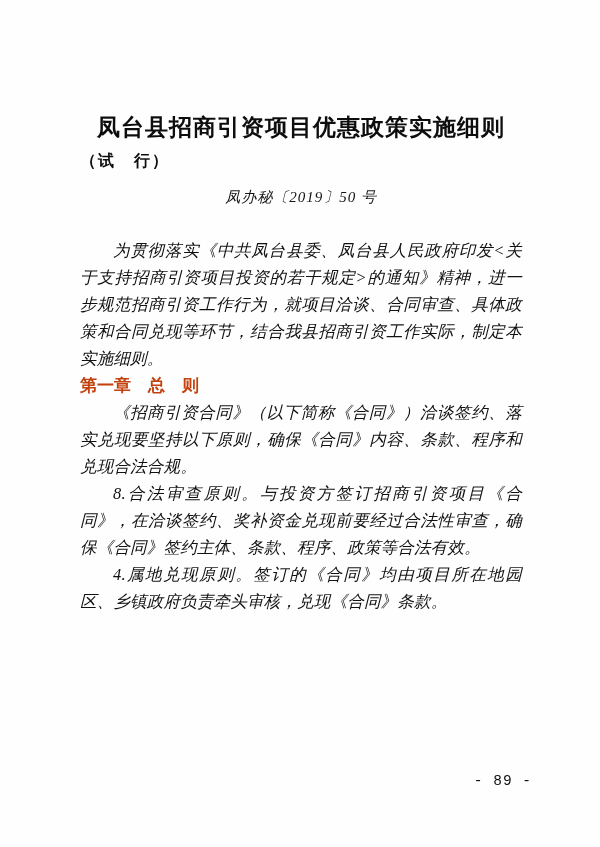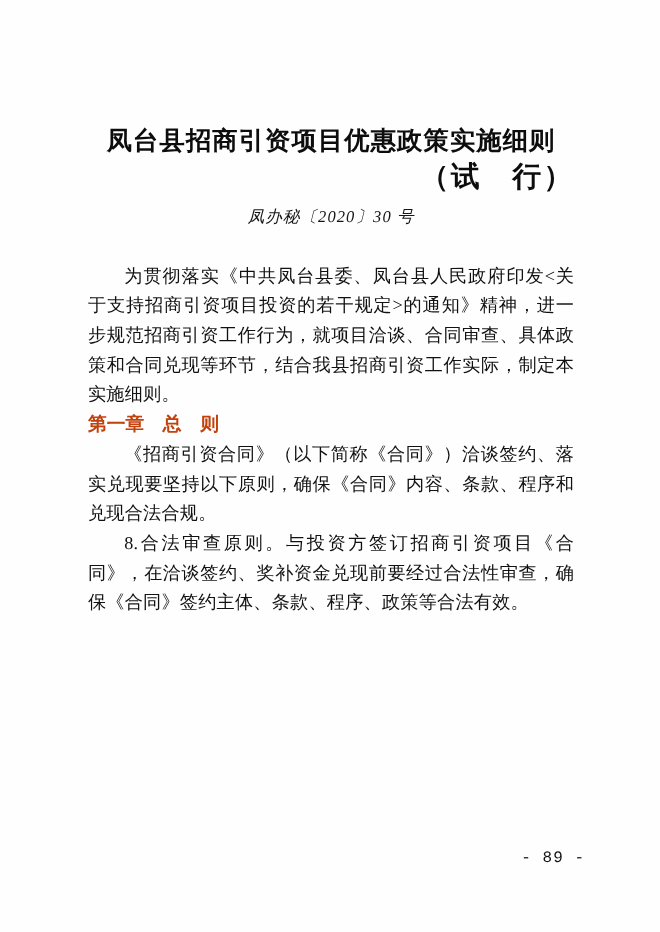--- a/index.html
+++ b/index.html
@@ -21,22 +21,22 @@
   }
   .doc-title {
     text-align: center;
     font-size: 23px;
     font-weight: bold;
     letter-spacing: 1px;
     line-height: 32px;
     color: #0d0d0d;
   }
   .doc-subtitle {
-    text-align: right;
-    font-size: 26px;
+    text-align: left;
+    font-size: 16px;
     font-weight: bold;
     letter-spacing: 2px;
     line-height: 30px;
     margin-top: 2px;
     color: #0d0d0d;
   }
   .doc-number {
     text-align: center;
     font-size: 15px;
     font-style: italic;
@@ -47,20 +47,21 @@
   .body-text {
     margin-top: 30px;
   }
   .para {
     font-size: 16.5px;
     line-height: 27px;
     text-align: justify;
     text-indent: 2em;
     letter-spacing: 0.2px;
     color: #111111;
+    font-style: italic;
   }
   .chapter-heading {
     font-size: 17px;
     font-weight: bold;
     line-height: 27px;
     text-indent: 0;
     color: #c2410c;
   }
   .page-number {
     position: absolute;
@@ -75,32 +76,33 @@
 </head>
 <body>
 
 <div class="page">
   <div class="content">
 
     <h1 class="doc-title">凤台县招商引资项目优惠政策实施细则</h1>
 
     <h2 class="doc-subtitle">（试　行）</h2>
 
-    <div class="doc-number">凤办秘〔2020〕30 号</div>
+    <div class="doc-number">凤办秘〔2019〕50 号</div>
 
     <div class="body-text">
 
       <p class="para">为贯彻落实《中共凤台县委、凤台县人民政府印发&lt;关于支持招商引资项目投资的若干规定&gt;的通知》精神，进一步规范招商引资工作行为，就项目洽谈、合同审查、具体政策和合同兑现等环节，结合我县招商引资工作实际，制定本实施细则。</p>
 
       <h3 class="chapter-heading">第一章　总　则</h3>
 
       <p class="para">《招商引资合同》（以下简称《合同》）洽谈签约、落实兑现要坚持以下原则，确保《合同》内容、条款、程序和兑现合法合规。</p>
 
       <p class="para">8.合法审查原则。与投资方签订招商引资项目《合同》，在洽谈签约、奖补资金兑现前要经过合法性审查，确保《合同》签约主体、条款、程序、政策等合法有效。</p>
 
 
 
+      <p class="para">4.属地兑现原则。签订的《合同》均由项目所在地园区、乡镇政府负责牵头审核，兑现《合同》条款。</p>
 
     </div>
   </div>
 
   <div class="page-number">- 89 -</div>
 </div>
 
 </body></html>

